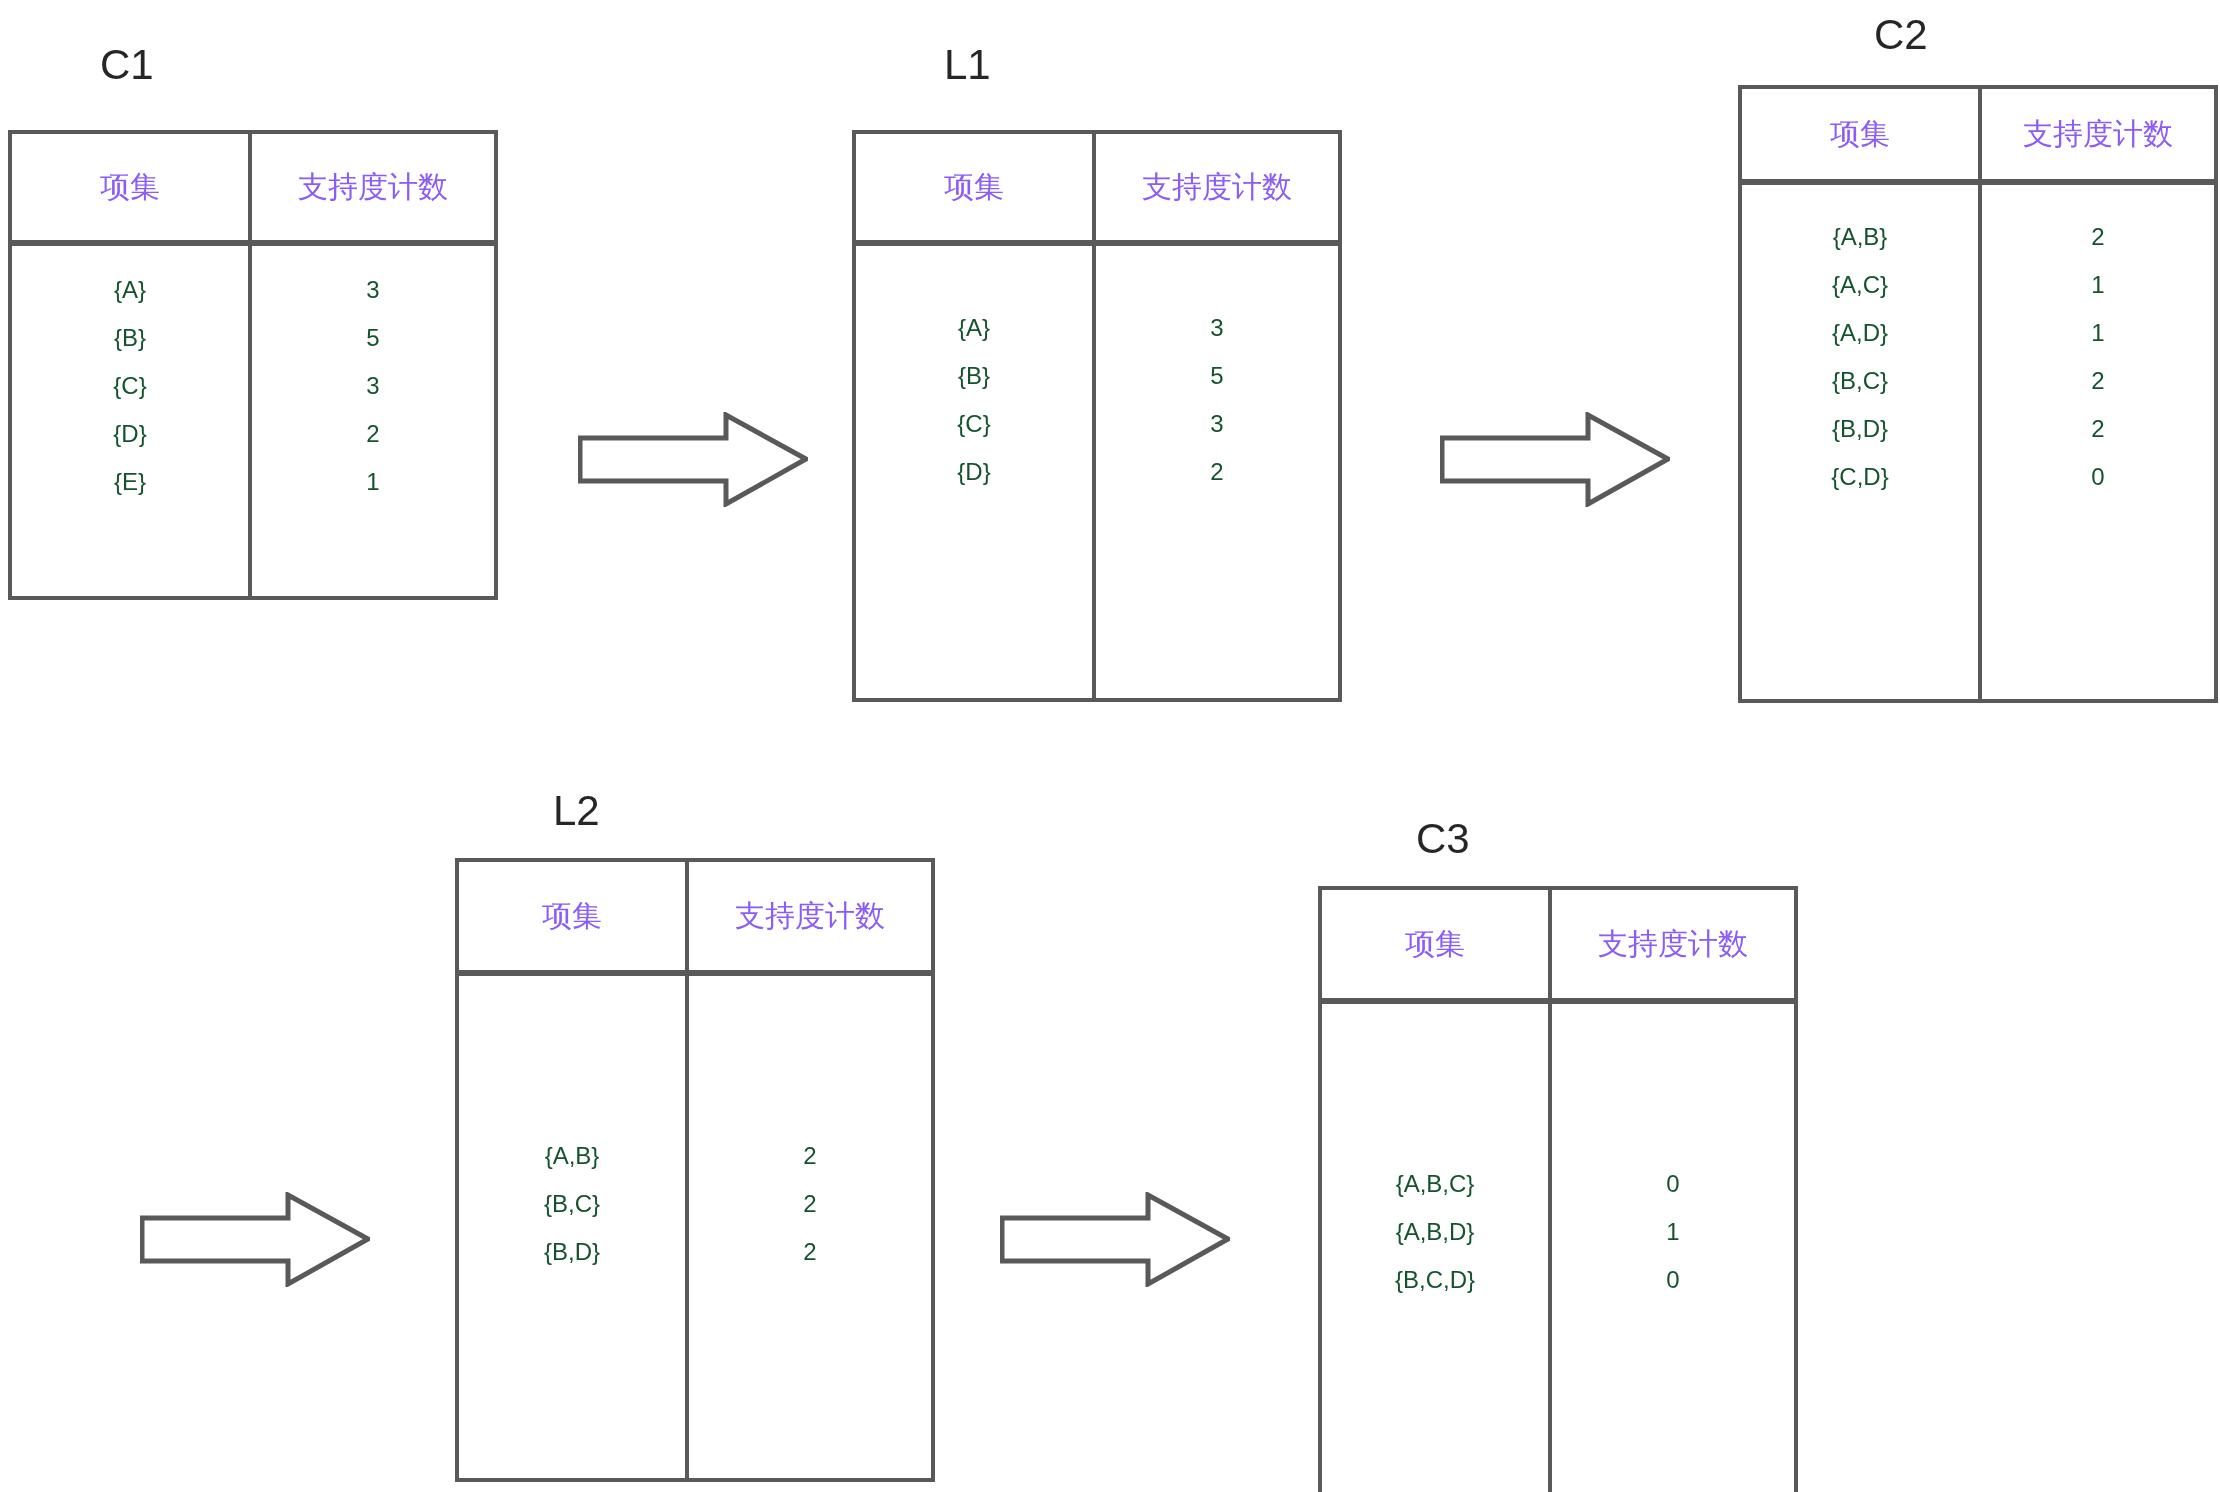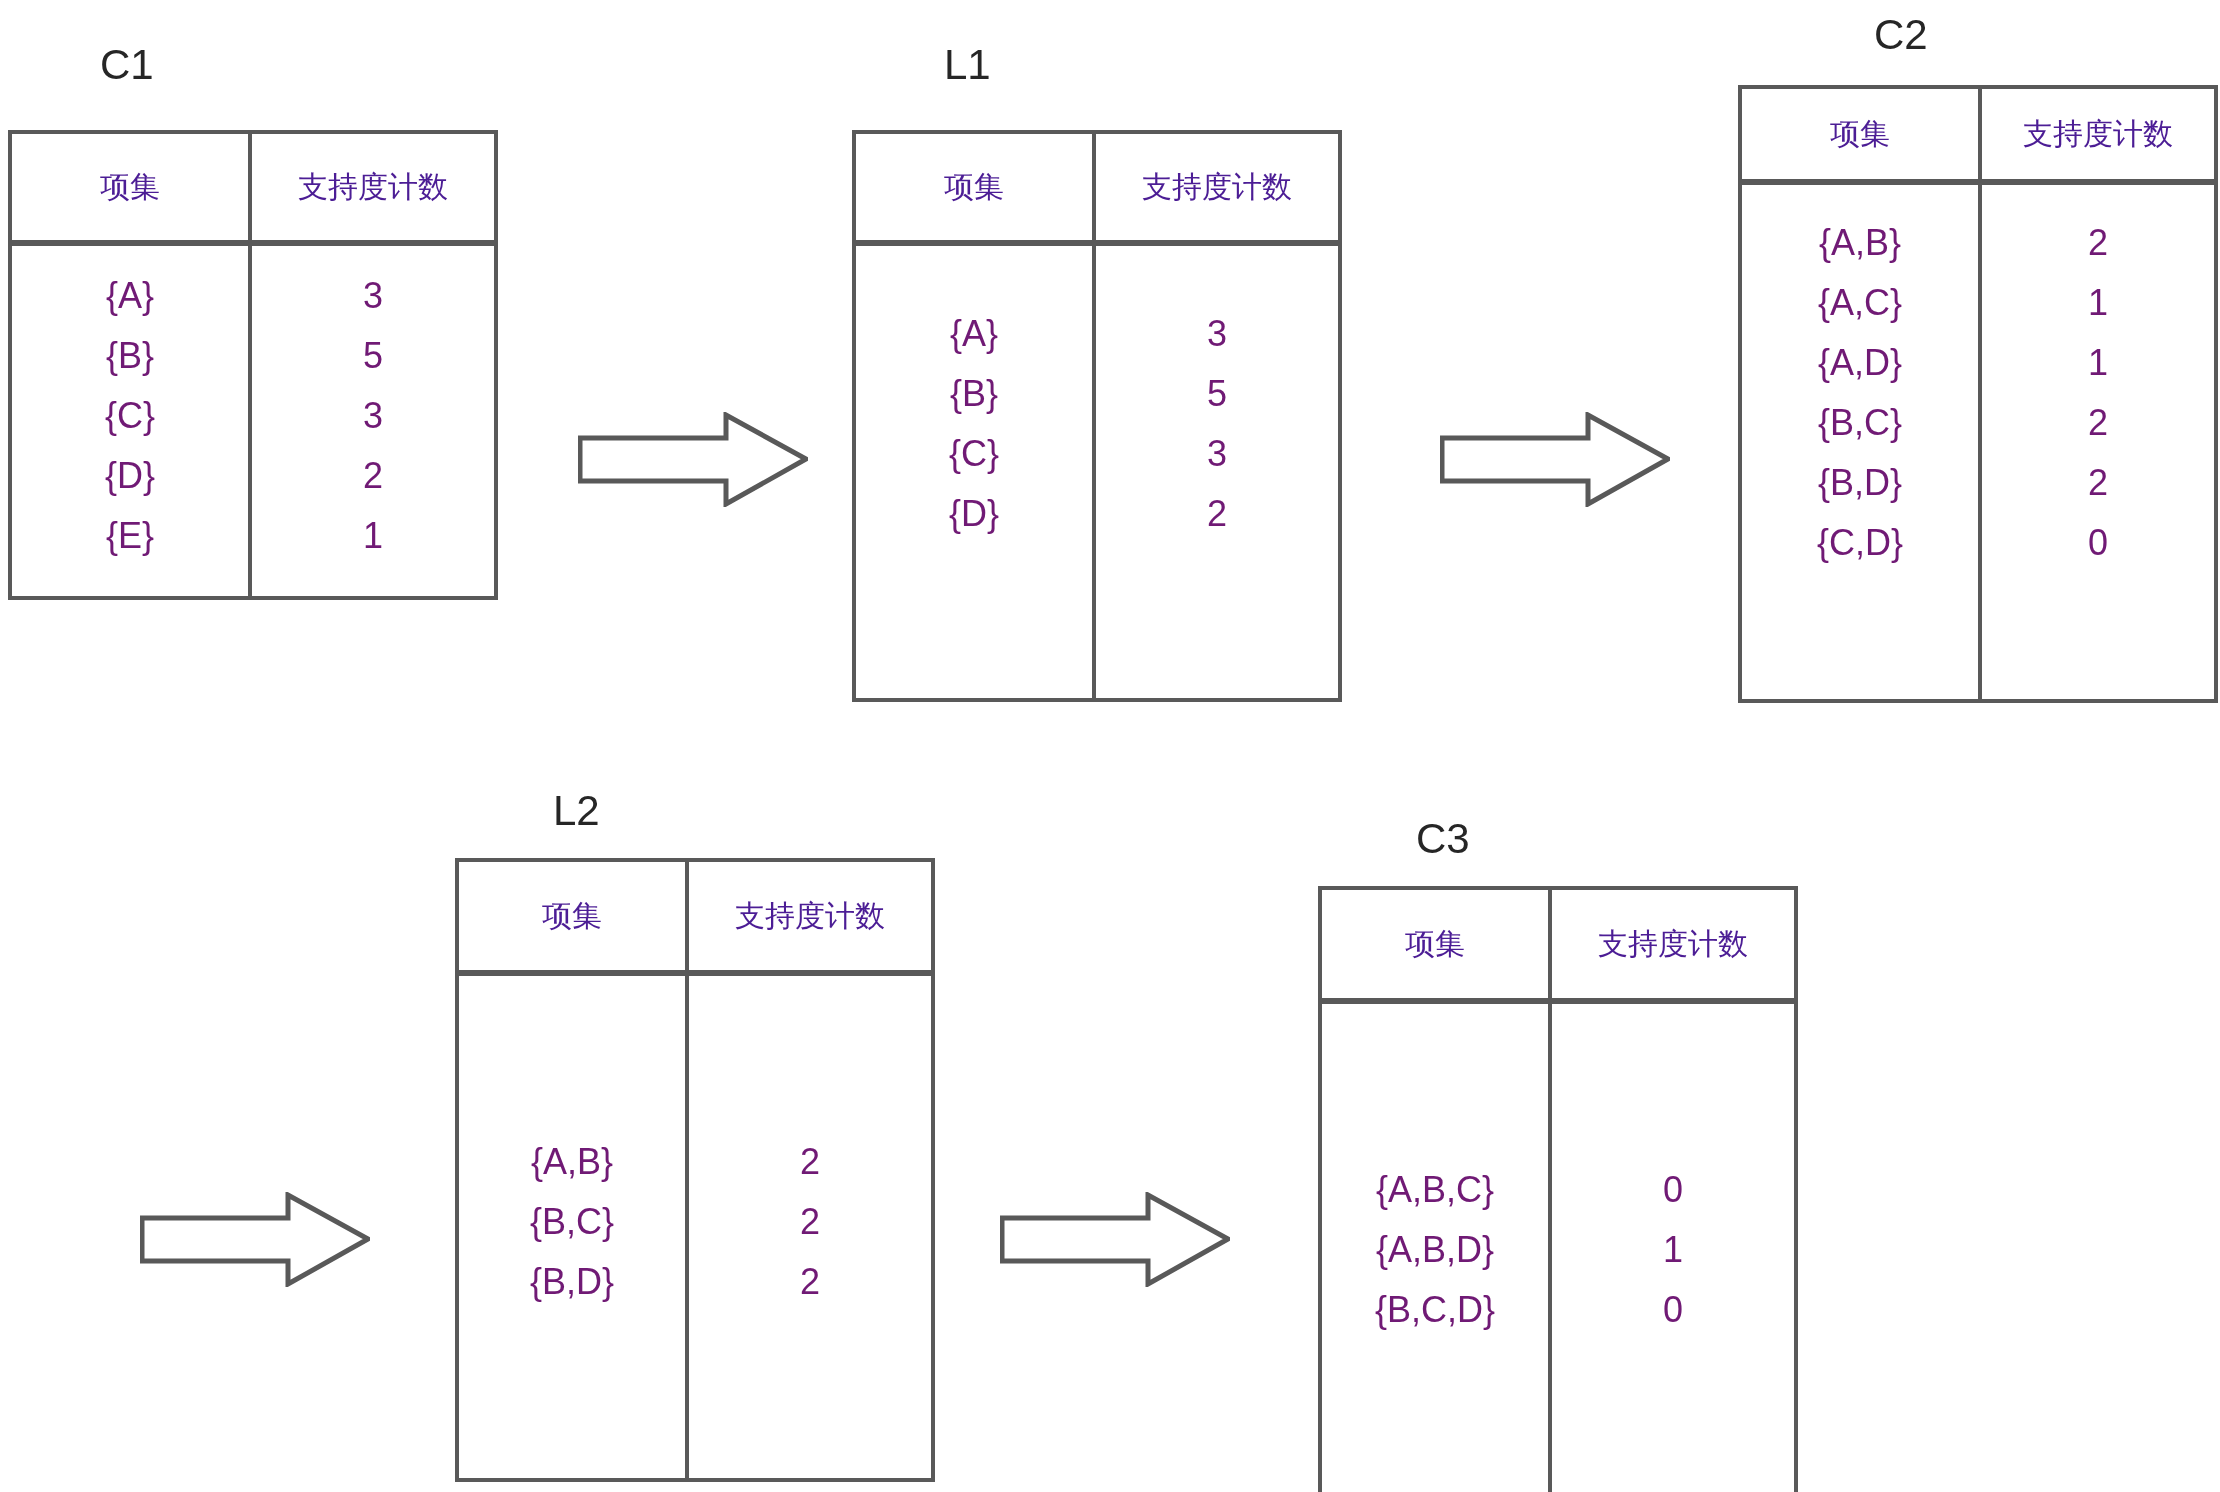--- a/index.html
+++ b/index.html
@@ -60,27 +60,27 @@
     flex-direction: column;
   }
   .tbl-head .col-items,
   .tbl-head .col-count {
     justify-content: center;
     align-items: center;
   }
   .hdr-text {
     font-size: 30px;
     line-height: 1;
-    color: #4c1d95;
+    color: #8b5cf6;
     white-space: nowrap;
   }
   .cell {
-    font-size: 36px;
+    font-size: 24px;
     line-height: 1;
-    color: #701a75;
+    color: #14532d;
     text-align: center;
     white-space: nowrap;
   }
 
   
   .arrow {
     position: absolute;
   }
   .arrow svg { display: block; }
 </style>

